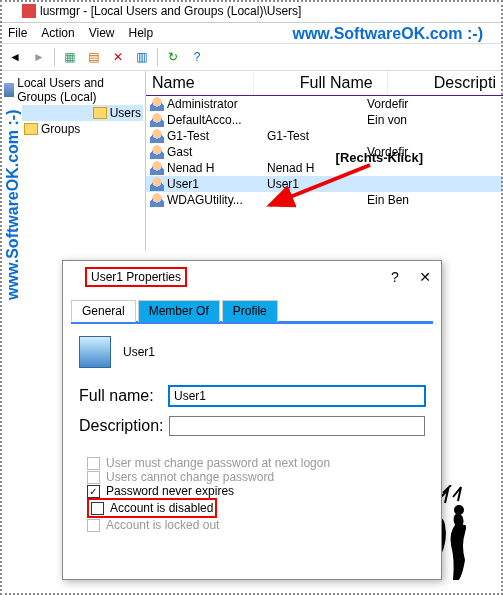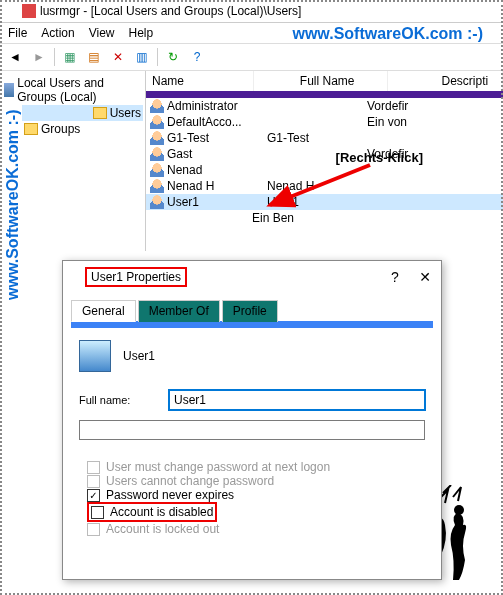--- a/index.html
+++ b/index.html
@@ -18,44 +18,44 @@
 
 .main { display: flex; height: 180px; }
 .tree { width: 146px; border-right: 1px solid #ccc; padding: 4px 2px; background: #fff; }
 .tree-node { display: flex; align-items: center; gap: 3px; padding: 1px 2px; }
 .tree-child { margin-left: 20px; }
 .sel { background: #cde8ff; justify-content: flex-end; }
 .folder-icon { width: 14px; height: 12px; background: #ffd96a; border: 1px solid #d4a017; display: inline-block; }
 .tool-icon { width: 14px; height: 14px; background: linear-gradient(#8ad,#47a); display: inline-block; }
 
 .list { flex: 1; background: #fff; overflow: hidden; }
-.list-head { display: flex; border-bottom: 7px solid #4c1d95; font-size: 12px; gap: 40px; }
+.list-head { display: flex; border-bottom: 1px solid #4c1d95; font-size: 16px; gap: 40px; }
 .list-head div { padding: 3px 6px; border-right: 1px solid #eee; }
 .lh-name { width: 115px; } .lh-full { width: 100px; } .lh-desc { width: 80px; text-align: center; }
 .list-row { display: flex; padding: 1px 0; }
 .list-row .c1 { width: 115px; padding-left: 4px; display: flex; align-items: center; gap: 3px; }
 .list-row .c2 { width: 100px; padding-left: 6px; }
 .list-row .c3 { width: 80px; padding-left: 6px; }
 .row-sel { background: #cde8ff; }
 .user-icon { width: 14px; height: 14px; display: inline-block; background: radial-gradient(circle at 50% 35%, #fc9 40%, transparent 41%), radial-gradient(circle at 50% 90%, #58c 55%, transparent 56%); }
 
 .rechts { position: absolute; top: 150px; right: 80px; color: #000000; font-weight: bold; font-size: 13px; }
 .arrow-red { position: absolute; pointer-events: none; }
 
 .dialog { position: absolute; left: 62px; top: 260px; width: 380px; height: 320px; background: #fff; border: 1px solid #888; box-shadow: 2px 2px 8px rgba(0,0,0,0.3); z-index: 50; }
 .dlg-title { display: flex; justify-content: space-between; align-items: center; padding: 6px 8px; font-size: 12px; }
 .dlg-title-left { border: 2px solid #e00; padding: 1px 4px; margin-left: 14px; }
 .dlg-ctrl { display: flex; gap: 14px; font-size: 14px; }
 .dlg-ctrl span { cursor: default; width: 16px; text-align: center; }
-.tabs { display: flex; margin: 6px 8px 0; border-bottom: 7px solid #3b82f6; }
-.tab { padding: 3px 10px; border: 1px solid #ccc; border-bottom: none; background: #0f766e; margin-right: 2px; font-size: 12px; position: relative; top: 1px; }
+.tabs { display: flex; margin: 6px 8px 0; border-bottom: 3px solid #3b82f6; }
+.tab { padding: 3px 10px; border: 1px solid #ccc; border-bottom: none; background: #0ea5e9; margin-right: 2px; font-size: 12px; position: relative; top: 1px; }
 .tab.active { background: #fff; border-bottom: 1px solid #fff; }
 .dlg-body { padding: 12px 16px; }
 .dlg-row { display: flex; align-items: center; margin-bottom: 10px; }
-.dlg-row label { width: 90px; font-size: 11px; }
+.dlg-row label { width: 90px; font-size: 16px; }
 .dlg-row input[type=text] { flex: 1; border: 1px solid #7a7a7a; padding: 2px 4px; font-size: 12px; height: 20px; }
 .dlg-row input.focus { border: 1px solid #0078d7; outline: 1px solid #0078d7; }
 .chk-row { display: flex; align-items: center; gap: 6px; margin: 0 0; font-size: 12px; padding-left: 8px; }
 .chk-row.dis { color: #999; }
 .chk { width: 13px; height: 13px; border: 1px solid #333; display: inline-flex; align-items: center; justify-content: center; font-size: 10px; }
 .chk.dis { border-color: #bbb; }
 .chk.checked::after { content: "✓"; color: #000; }
 .highlight-box { border: 2px solid #e00; padding: 1px 2px; display: inline-flex; align-items: center; gap: 6px; }
 .big-user-icon { width: 32px; height: 32px; display: inline-block; background: linear-gradient(#cef,#48c); border: 1px solid #369; }
 
@@ -155,42 +155,38 @@
           <div class="c1">
             <span class="user-icon"></span>
             <span>Gast</span>
           </div>
           <div class="c2"></div>
           <div class="c3">Vordefir</div>
         </div>
         <div class="list-row">
           <div class="c1">
             <span class="user-icon"></span>
-            <span>Nenad</span>
-          </div>
-          <div class="c2"></div>
-          <div class="c3"></div>
-        </div>
-        <div class="list-row">
-          <div class="c1">
-            <span class="user-icon"></span>
             <span>Nenad H</span>
           </div>
           <div class="c2">Nenad H</div>
           <div class="c3"></div>
         </div>
         <div class="list-row row-sel">
           <div class="c1">
             <span class="user-icon"></span>
             <span>User1</span>
           </div>
           <div class="c2">User1</div>
           <div class="c3"></div>
         </div>
         <div class="list-row">
+          <div class="c1">
+            <span class="user-icon"></span>
+            <span>WDAGUtility...</span>
+          </div>
           <div class="c2"></div>
           <div class="c3">Ein Ben</div>
         </div>
       </div>
   </div>
 </div>
 
 <div class="rechts">[Rechts-Klick]</div>
 
 <svg class="arrow-red" style="left:260px; top:160px;" width="120" height="60">
@@ -218,20 +214,21 @@
   <div class="dlg-body">
     <div style="display:flex; align-items:center; gap:12px; margin-bottom:18px;">
       <span class="big-user-icon"></span>
       <span>User1</span>
     </div>
     <div class="dlg-row">
       <label>Full name:</label>
       <input type="text" class="focus" value="User1" style="">
     </div>
     <div class="dlg-row">
+      <label>Description:</label>
       <input type="text" value="" style="">
     </div>
     <div style="height:10px"></div>
     <div class="chk-row dis">
       <span class="chk dis"></span>
       <span>User must change password at next logon</span>
     </div>
     <div class="chk-row dis">
       <span class="chk dis"></span>
       <span>Users cannot change password</span>

